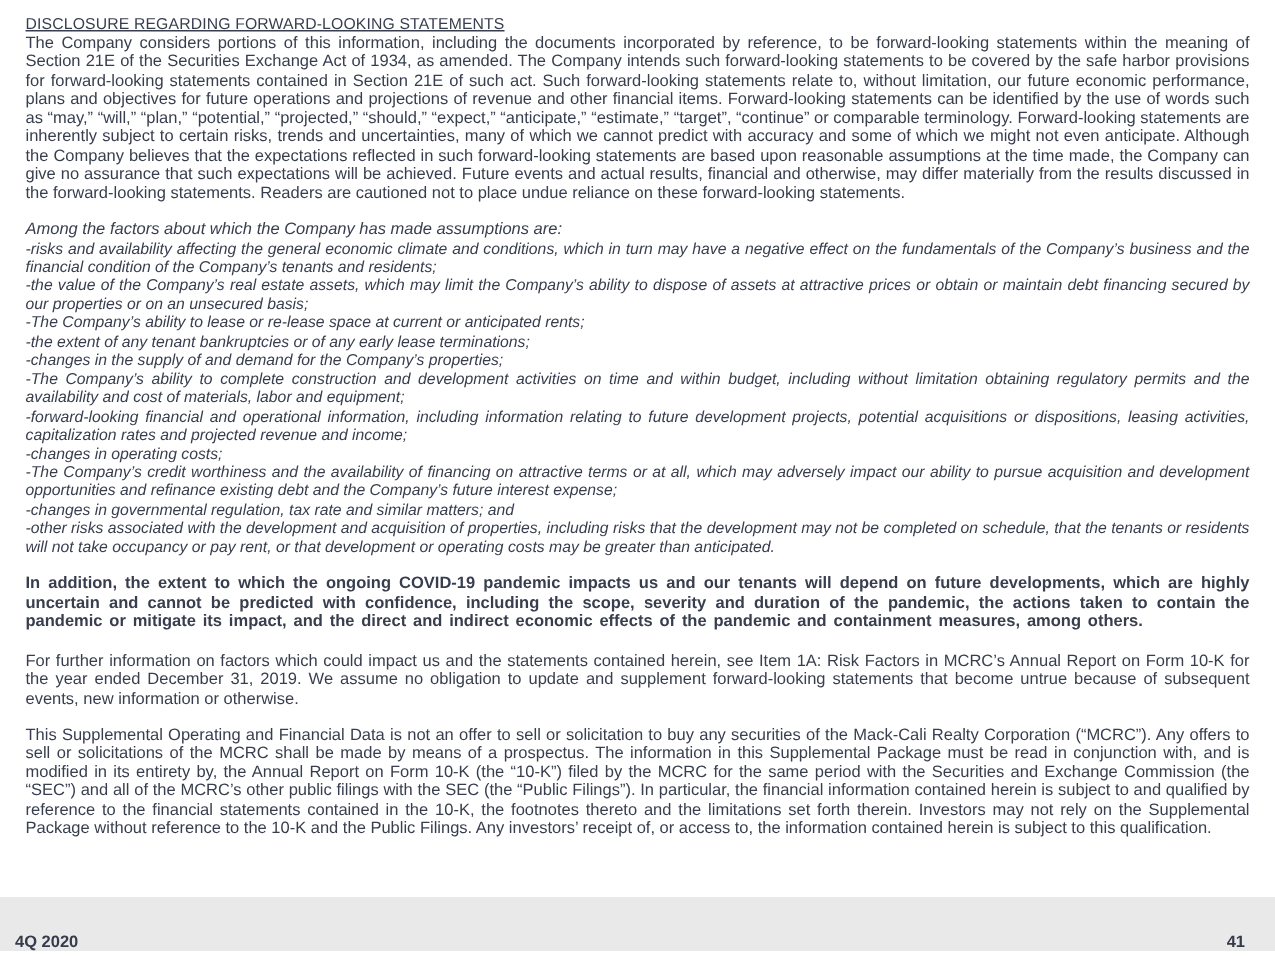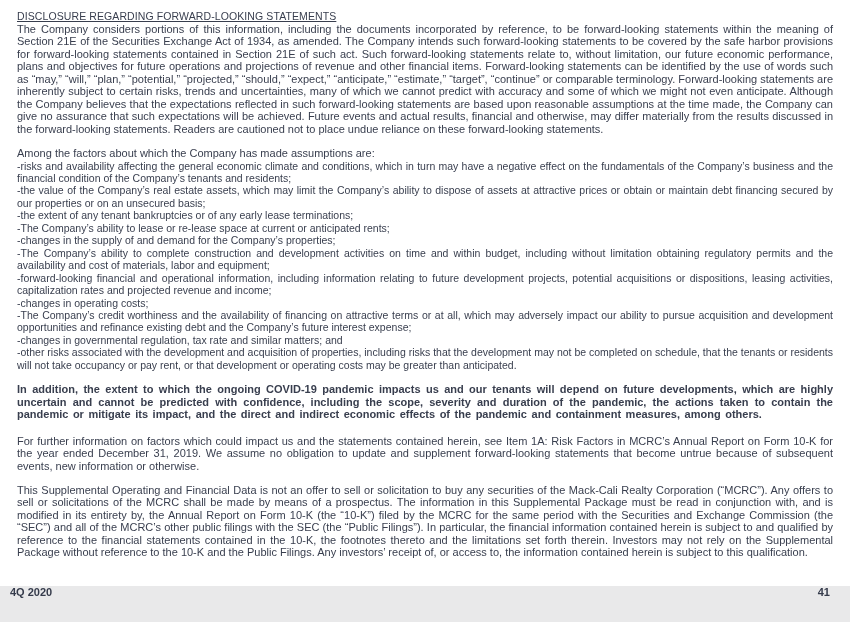--- a/index.html
+++ b/index.html
@@ -28,35 +28,35 @@
     line-height: 12.45px;
     text-align: justify;
     margin-bottom: 12px;
   }
   .para.tight { margin-bottom: 0; }
   .factor {
     font-size: 10.5px;
     line-height: 12.45px;
     text-align: justify;
   }
-  .factors-block { margin-bottom: 12px; }
+  .factors-block { margin-bottom: 12px; font-style: italic; }
   .bold-para {
     font-weight: bold;
     word-spacing: 1.5px;
     margin-bottom: 14px;
   }
   .footer {
     position: absolute;
     left: 0;
-    bottom: 16px;
+    bottom: 4px;
     width: 850px;
     height: 36px;
     background: #e9e9ea;
     display: flex;
-    align-items: flex-start;
+    align-items: flex-end;
     justify-content: space-between;
     padding: 0 20px 0 10px;
     font-size: 11px;
     font-weight: bold;
     color: #353b4b;
   }
 </style>
 </head>
 <body>
 
@@ -64,22 +64,22 @@
   <div class="content">
 
     <div class="doc-title">DISCLOSURE REGARDING FORWARD-LOOKING STATEMENTS</div>
 
     <div class="para">The Company considers portions of this information, including the documents incorporated by reference, to be forward-looking statements within the meaning of Section 21E of the Securities Exchange Act of 1934, as amended.  The Company intends such forward-looking statements to be covered by the safe harbor provisions for forward-looking statements contained in Section 21E of such act.  Such forward-looking statements relate to, without limitation, our future economic performance, plans and objectives for future operations and projections of revenue and other financial items.  Forward-looking statements can be identified by the use of words such as “may,” “will,” “plan,” “potential,” “projected,” “should,” “expect,” “anticipate,” “estimate,” “target”, “continue” or comparable terminology.  Forward-looking statements are inherently subject to certain risks, trends and uncertainties, many of which we cannot predict with accuracy and some of which we might not even anticipate.  Although the Company believes that the expectations reflected in such forward-looking statements are based upon reasonable assumptions at the time made, the Company can give no assurance that such expectations will be achieved.  Future events and actual results, financial and otherwise, may differ materially from the results discussed in the forward-looking statements.  Readers are cautioned not to place undue reliance on these forward-looking statements.</div>
 
     <div class="factors-block">
       <div class="para tight">Among the factors about which the Company has made assumptions are:</div>
       <div class="factor">-risks and availability affecting the general economic climate and conditions, which in turn may have a negative effect on the fundamentals of the Company’s business and the financial condition of the Company’s tenants and residents;</div>
       <div class="factor">-the value of the Company’s real estate assets, which may limit the Company’s ability to dispose of assets at attractive prices or obtain or maintain debt financing secured by our properties or on an unsecured basis;</div>
+      <div class="factor">-The Company’s ability to lease or re-lease space at current or anticipated rents;</div>
       <div class="factor">-the extent of any tenant bankruptcies or of any early lease terminations;</div>
-      <div class="factor">-The Company’s ability to lease or re-lease space at current or anticipated rents;</div>
       <div class="factor">-changes in the supply of and demand for the Company’s properties;</div>
       <div class="factor">-The Company’s ability to complete construction and development activities on time and within budget, including without limitation obtaining regulatory permits and the availability and cost of materials, labor and equipment;</div>
       <div class="factor">-forward-looking financial and operational information, including information relating to future development projects, potential acquisitions or dispositions, leasing activities, capitalization rates and projected revenue and income;</div>
       <div class="factor">-changes in operating costs;</div>
       <div class="factor">-The Company’s credit worthiness and the availability of financing on attractive terms or at all, which may adversely impact our ability to pursue acquisition and development opportunities and refinance existing debt and the Company’s future interest expense;</div>
       <div class="factor">-changes in governmental regulation, tax rate and similar matters; and</div>
       <div class="factor">-other risks associated with the development and acquisition of properties, including risks that the development may not be completed on schedule, that the tenants or residents will not take occupancy or pay rent, or that development or operating costs may be greater than anticipated.</div>
     </div>
 
     <div class="para bold-para">In addition, the extent to which the ongoing COVID-19 pandemic impacts us and our tenants will depend on future developments, which are highly uncertain and cannot be predicted with confidence, including the scope, severity and duration of the pandemic, the actions taken to contain the pandemic or mitigate its impact, and the direct and indirect economic effects of the pandemic and containment measures, among others.</div>

